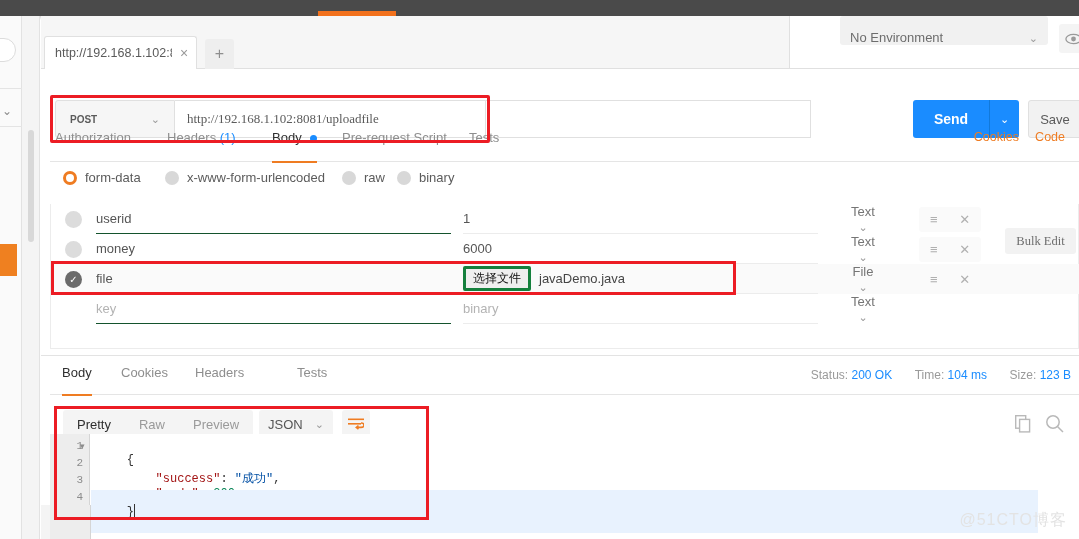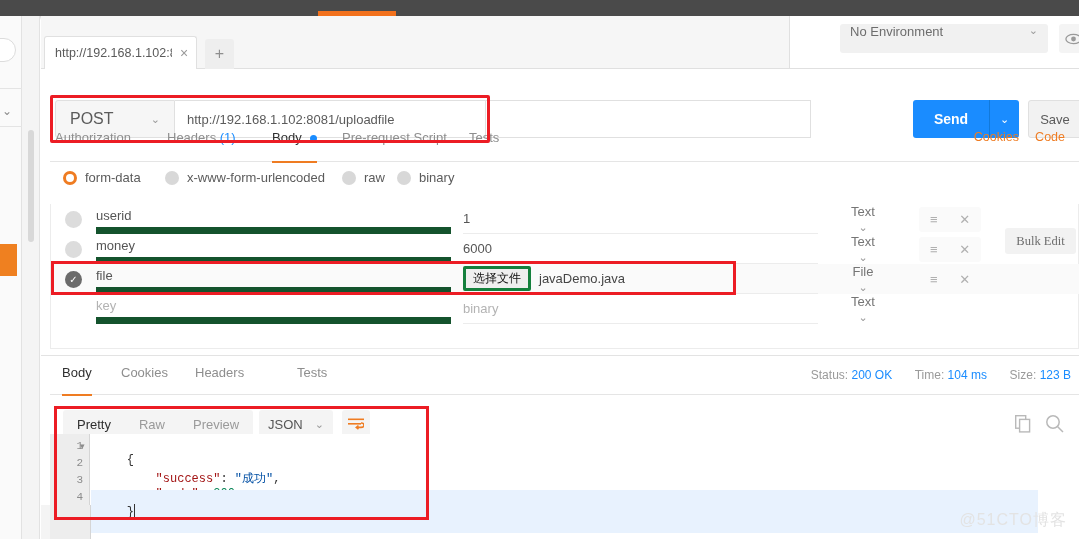--- a/index.html
+++ b/index.html
@@ -89,23 +89,23 @@
   .tabstrip-right-border {
     position: absolute; left: 748px; top: 0; width: 1px; height: 53px; background: #e0e0e0;
   }
 
   
   .envbar {
     position: absolute; left: 749px; top: 0; width: 289px; height: 53px;
     background: #ffffff; border-bottom: 1px solid #e0e0e0;
   }
   .env-select {
-    position: absolute; left: 50px; top: 8px; width: 208px; height: 29px;
+    position: absolute; left: 50px; top: 0; width: 208px; height: 29px;
     background: #f1f1f1; border-radius: 3px;
-    display: flex; align-items: flex-start; padding: 0 10px; cursor: pointer;
+    display: flex; align-items: flex-end; padding: 0 10px; cursor: pointer;
   }
   .env-select-label { flex: 1; font-size: 13px; color: #6d6d6d; }
   .chev { color: #9a9a9a; font-size: 11px; }
   .env-icon-btn {
     position: absolute; top: 8px; width: 29px; height: 29px;
     background: #f4f4f4; border-radius: 3px;
     display: flex; align-items: center; justify-content: center; cursor: pointer;
   }
   .env-eye { left: 269px; }
 
@@ -116,27 +116,27 @@
   }
   .redbox-url {
     position: absolute; left: 9px; top: 26px; width: 440px; height: 48px;
     border: 3px solid #ec1c24; border-radius: 2px; pointer-events: none; z-index: 5;
   }
   .method-box {
     position: absolute; left: 14px; top: 31px; width: 120px; height: 38px;
     background: #f6f6f6; border: 1px solid #e0e0e0; border-radius: 3px 0 0 3px;
     display: flex; align-items: center; padding: 0 14px; cursor: pointer;
   }
-  .method-label { flex: 1; font-weight: normal; font-size: 16px; color: #5b5b5b; }
+  .method-label { flex: 1; font-weight: bold; font-size: 10px; color: #5b5b5b; }
   .url-box {
     position: absolute; left: 134px; top: 31px; width: 311px; height: 38px;
     background: #ffffff; border: 1px solid #e0e0e0; border-left: none;
     display: flex; align-items: center; padding: 0 12px;
   }
-  .url-text { font-size: 13px; color: #5b5b5b; }
+  .url-text { font-size: 13px; color: #5b5b5b; font-family: Liberation Serif, serif; }
   .url-box-tail {
     position: absolute; left: 445px; top: 31px; width: 325px; height: 38px;
     background: #ffffff; border: 1px solid #e0e0e0; border-left: none;
   }
   .params-btn {
     position: absolute; left: 780px; top: 31px; width: 84px; height: 38px;
     background: #f6f6f6; border: 1px solid #e0e0e0; border-radius: 3px;
     display: flex; align-items: center; justify-content: center;
     font-size: 13px; color: #6d6d6d; cursor: pointer;
   }
@@ -213,21 +213,21 @@
   .fd-check.checked {
     background: #6b6b6b;
     display: flex; align-items: center; justify-content: center;
   }
   .fd-check.checked::after {
     content: "✓"; color: #ffffff; font-size: 10px; line-height: 1;
   }
   .fd-key {
     position: absolute; left: 45px; top: 0; width: 355px; height: 30px;
     display: flex; align-items: center; font-size: 13px; color: #555;
-    border-bottom: 7px solid #14532d;
+    border-bottom: 1px solid #14532d;
   }
   .fd-val {
     position: absolute; left: 412px; top: 0; width: 355px; height: 30px;
     display: flex; align-items: center; font-size: 13px; color: #555;
     border-bottom: 1px solid #ececec;
   }
   .fd-placeholder { color: #b3b3b3; }
   .fd-type {
     position: absolute; left: 777px; top: 0; width: 76px; height: 30px;
     display: flex; align-items: center; justify-content: space-between;

